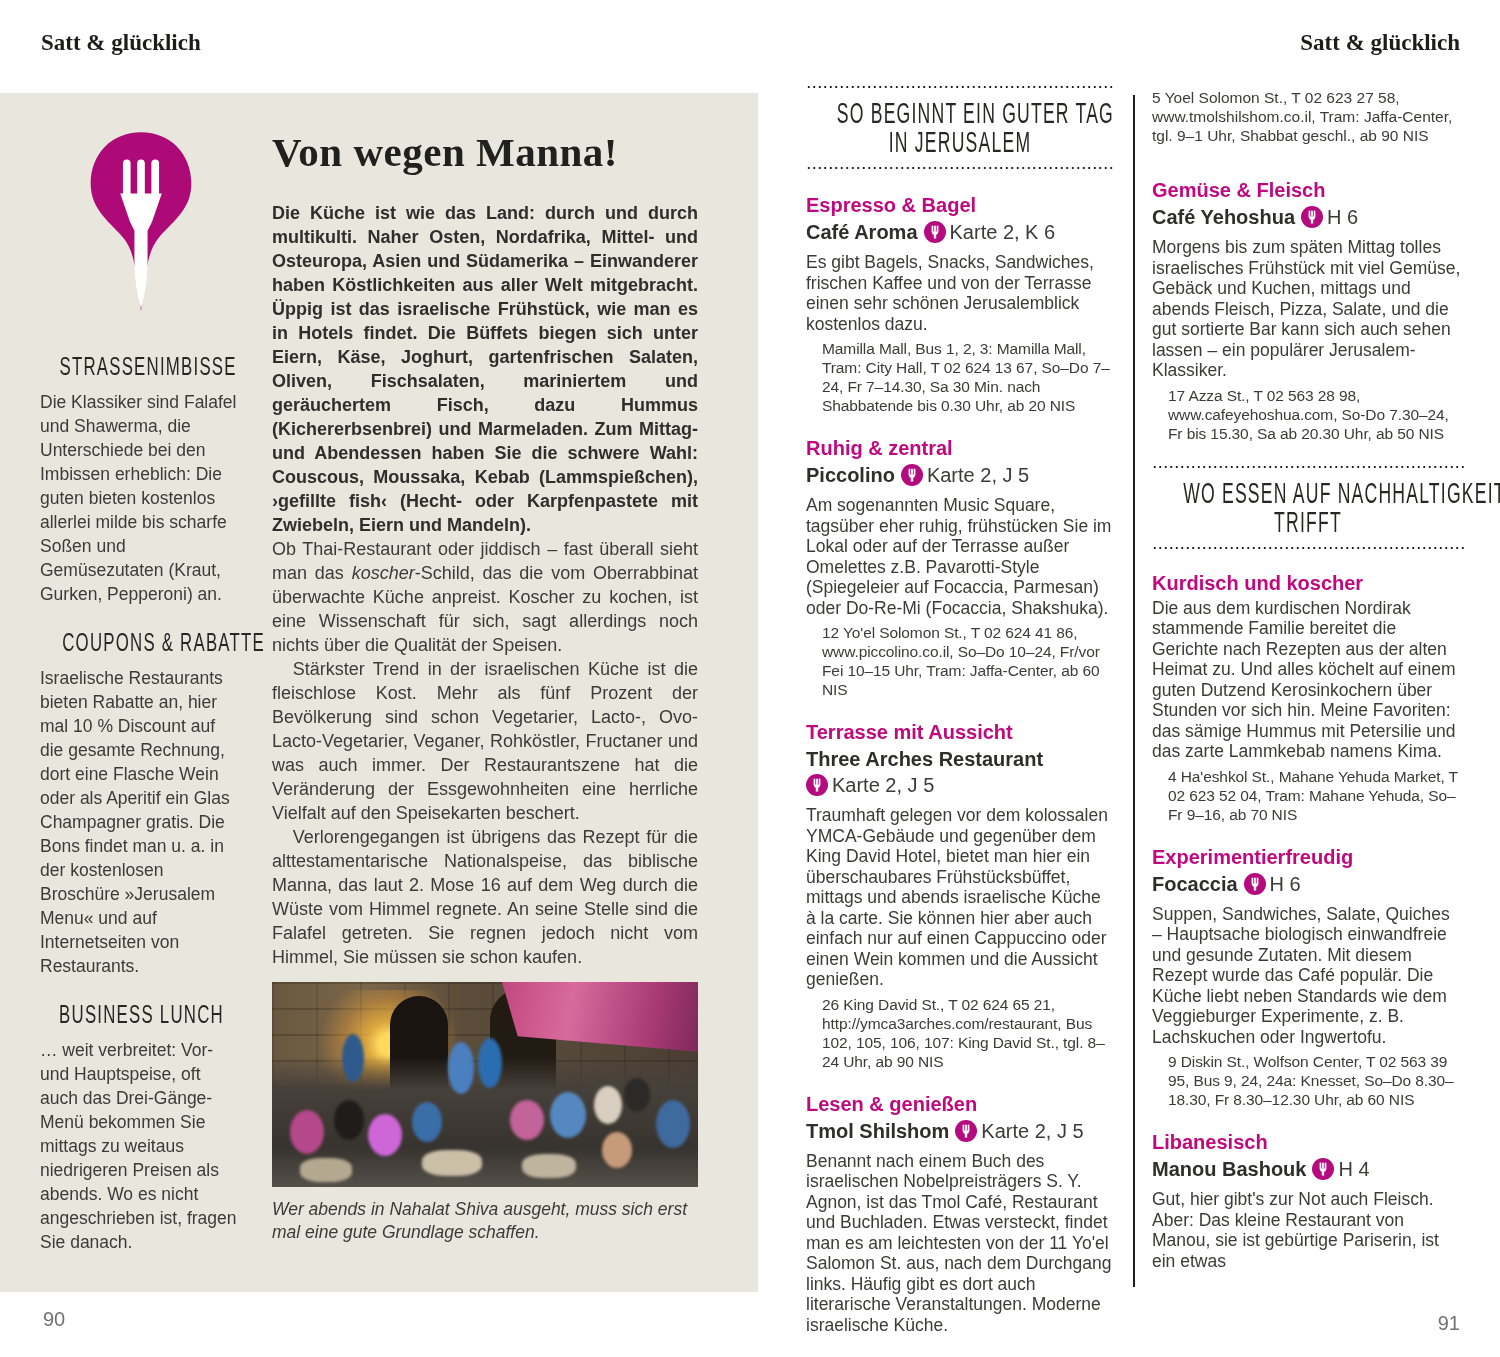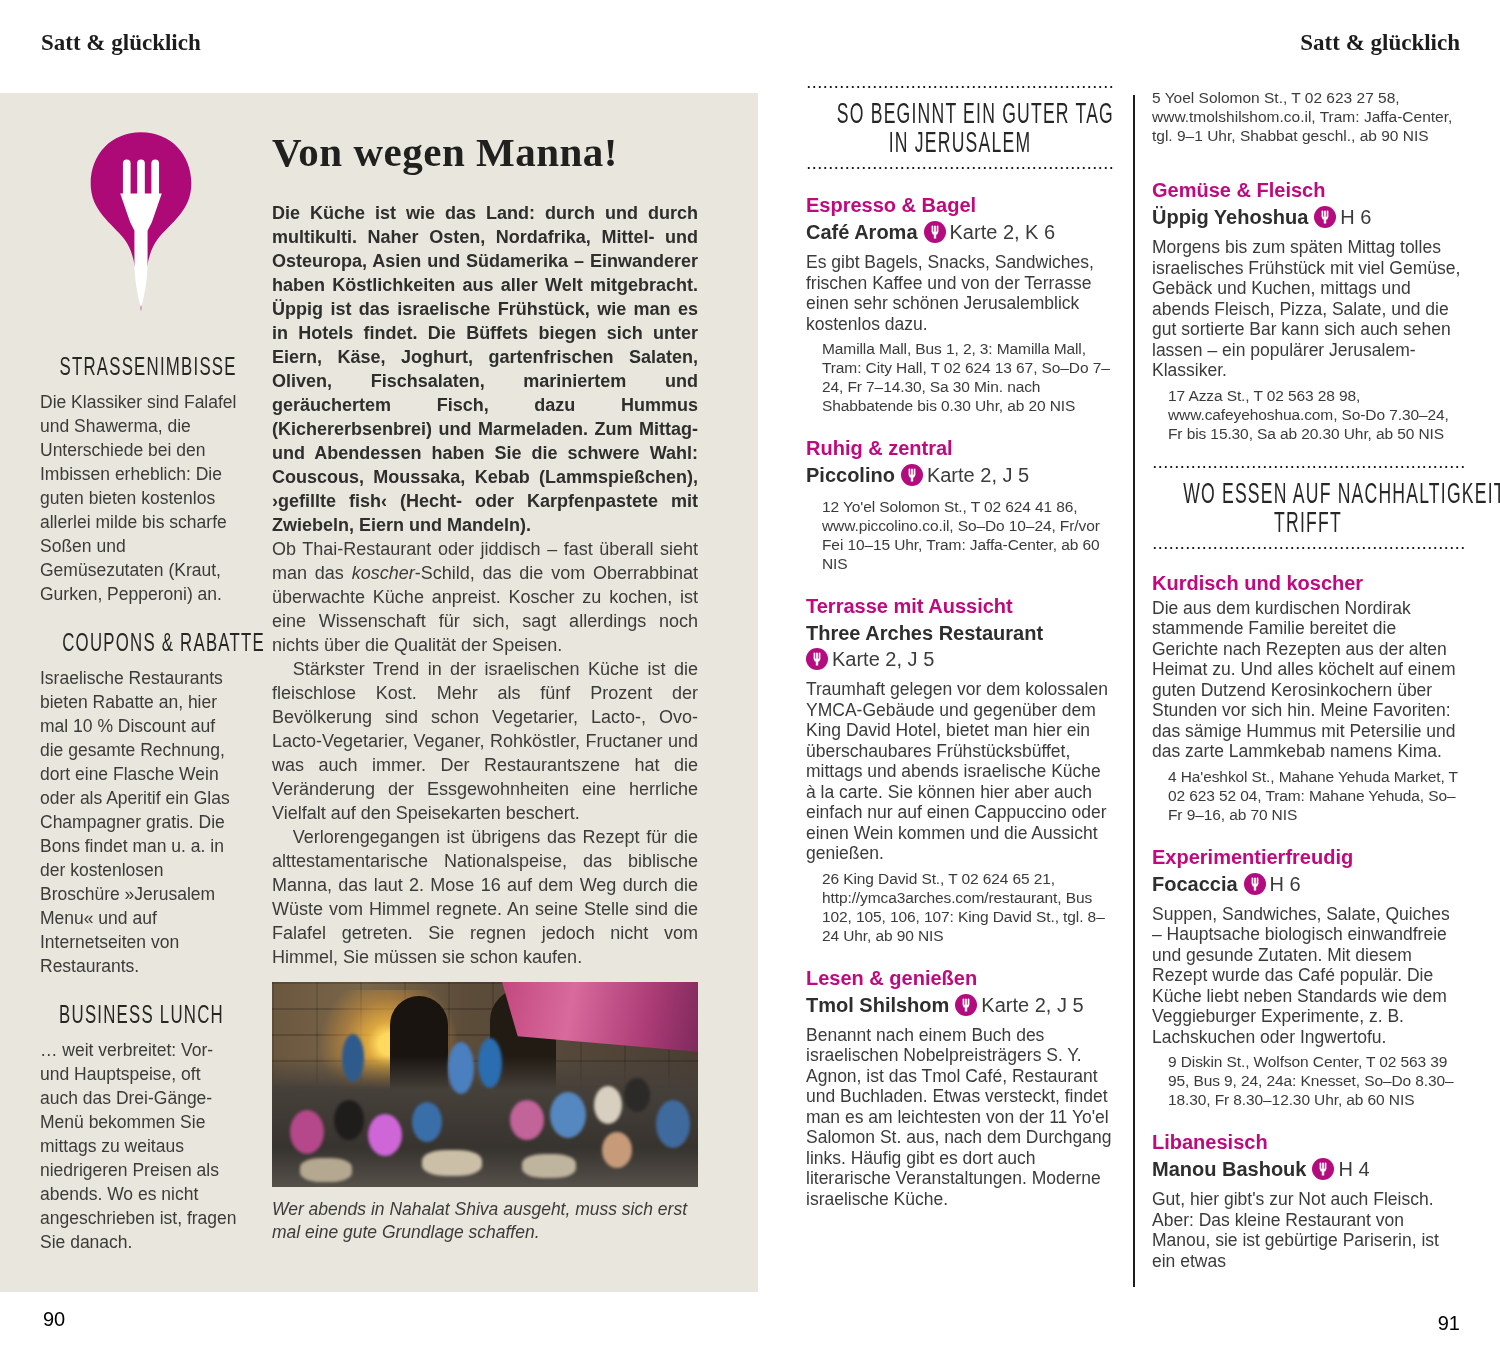--- a/index.html
+++ b/index.html
@@ -6,21 +6,21 @@
   body{
     width:1500px;height:1357px;position:relative;background:#ffffff;
     font-family:"Liberation Sans",sans-serif;color:#3b3b39;overflow:hidden;
     -webkit-font-smoothing:antialiased;
   }
   
   .runhead{position:absolute;top:30px;font-family:"Liberation Serif",serif;
     font-weight:700;font-size:23px;color:#1c1c1a;}
   .runhead.left{left:41px;}
   .runhead.right{right:40px;}
-  .pagenum{position:absolute;font-size:20px;color:#000000;}
+  .pagenum{position:absolute;font-size:20px;color:#737373;}
   .pagenum.left{left:43px;top:1308px;}
   .pagenum.right{right:40px;top:1312px;text-align:left;}
 
   
   .panel{position:absolute;left:0;top:93px;width:758px;height:1199px;background:#e8e6dd;}
 
   
   .sidebar{position:absolute;left:40px;top:130px;width:202px;text-align:center;}
   .pin-wrap{margin:0 auto 34px auto;width:110px;}
   .side-sec-title{margin:4px 0 12px 0;}
@@ -178,20 +178,21 @@
     <div class="cat">Ruhig &amp; zentral</div>
     <div class="nameline"><span class="rname">Piccolino</span><span class="forkdot"><svg width="22" height="22" viewBox="0 0 22 22">
             <circle cx="11" cy="11" r="11" fill="#b40b7e"></circle>
             <g fill="#fff">
               <rect x="7.6" y="4.6" width="1.7" height="6.5" rx="0.8"></rect>
               <rect x="10.15" y="4.6" width="1.7" height="6.5" rx="0.8"></rect>
               <rect x="12.7" y="4.6" width="1.7" height="6.5" rx="0.8"></rect>
               <path d="M7.4,10.4 L14.6,10.4 L13.2,13.4 L12.2,13.4 L12.2,17.4 L9.8,17.4 L9.8,13.4 L8.8,13.4 Z"></path>
             </g>
           </svg></span><span class="map">Karte 2, J 5</span></div>
+    <div class="desc">Am sogenannten Music Square, tagsüber eher ruhig, frühstücken Sie im Lokal oder auf der Terrasse außer Omelettes z.B. Pavarotti-Style (Spiegeleier auf Focaccia, Parmesan) oder Do-Re-Mi (Focaccia, Shakshuka).</div>
     <div class="info">12 Yo'el Solomon St., T 02 624 41 86, www.piccolino.co.il, So–Do 10–24, Fr/vor Fei 10–15 Uhr, Tram: Jaffa-Center, ab 60 NIS</div>
   </div>
 
   <div class="entry">
     <div class="cat">Terrasse mit Aussicht</div>
     <div class="nameline"><span class="rname">Three Arches Restaurant</span><br><span class="forkdot" style="margin-left:0;"><svg width="22" height="22" viewBox="0 0 22 22">
             <circle cx="11" cy="11" r="11" fill="#b40b7e"></circle>
             <g fill="#fff">
               <rect x="7.6" y="4.6" width="1.7" height="6.5" rx="0.8"></rect>
               <rect x="10.15" y="4.6" width="1.7" height="6.5" rx="0.8"></rect>
@@ -216,21 +217,21 @@
           </svg></span><span class="map">Karte 2, J 5</span></div>
     <div class="desc">Benannt nach einem Buch des israelischen Nobelpreisträgers S. Y. Agnon, ist das Tmol Café, Restaurant und Buchladen. Etwas versteckt, findet man es am leichtesten von der 11 Yo'el Salomon St. aus, nach dem Durchgang links. Häufig gibt es dort auch literarische Veranstaltungen. Moderne israelische Küche.</div>
   </div>
 </div>
 
 <div class="col col2">
   <div class="infocont" style="margin-bottom:34px;">5 Yoel Solomon St., T 02 623 27 58, www.tmolshilshom.co.il, Tram: Jaffa-Center, tgl. 9–1 Uhr, Shabbat geschl., ab 90 NIS</div>
 
   <div class="entry">
     <div class="cat">Gemüse &amp; Fleisch</div>
-    <div class="nameline"><span class="rname">Üppig Yehoshua</span><span class="forkdot"><svg width="22" height="22" viewBox="0 0 22 22">
+    <div class="nameline"><span class="rname">Café Yehoshua</span><span class="forkdot"><svg width="22" height="22" viewBox="0 0 22 22">
             <circle cx="11" cy="11" r="11" fill="#b40b7e"></circle>
             <g fill="#fff">
               <rect x="7.6" y="4.6" width="1.7" height="6.5" rx="0.8"></rect>
               <rect x="10.15" y="4.6" width="1.7" height="6.5" rx="0.8"></rect>
               <rect x="12.7" y="4.6" width="1.7" height="6.5" rx="0.8"></rect>
               <path d="M7.4,10.4 L14.6,10.4 L13.2,13.4 L12.2,13.4 L12.2,17.4 L9.8,17.4 L9.8,13.4 L8.8,13.4 Z"></path>
             </g>
           </svg></span><span class="map">H 6</span></div>
     <div class="desc">Morgens bis zum späten Mittag tolles israelisches Frühstück mit viel Gemüse, Gebäck und Kuchen, mittags und abends Fleisch, Pizza, Salate, und die gut sortierte Bar kann sich auch sehen lassen – ein populärer Jerusalem-Klassiker.</div>
     <div class="info">17 Azza St., T 02 563 28 98, www.cafeyehoshua.com, So-Do 7.30–24, Fr bis 15.30, Sa ab 20.30 Uhr, ab 50 NIS</div>

